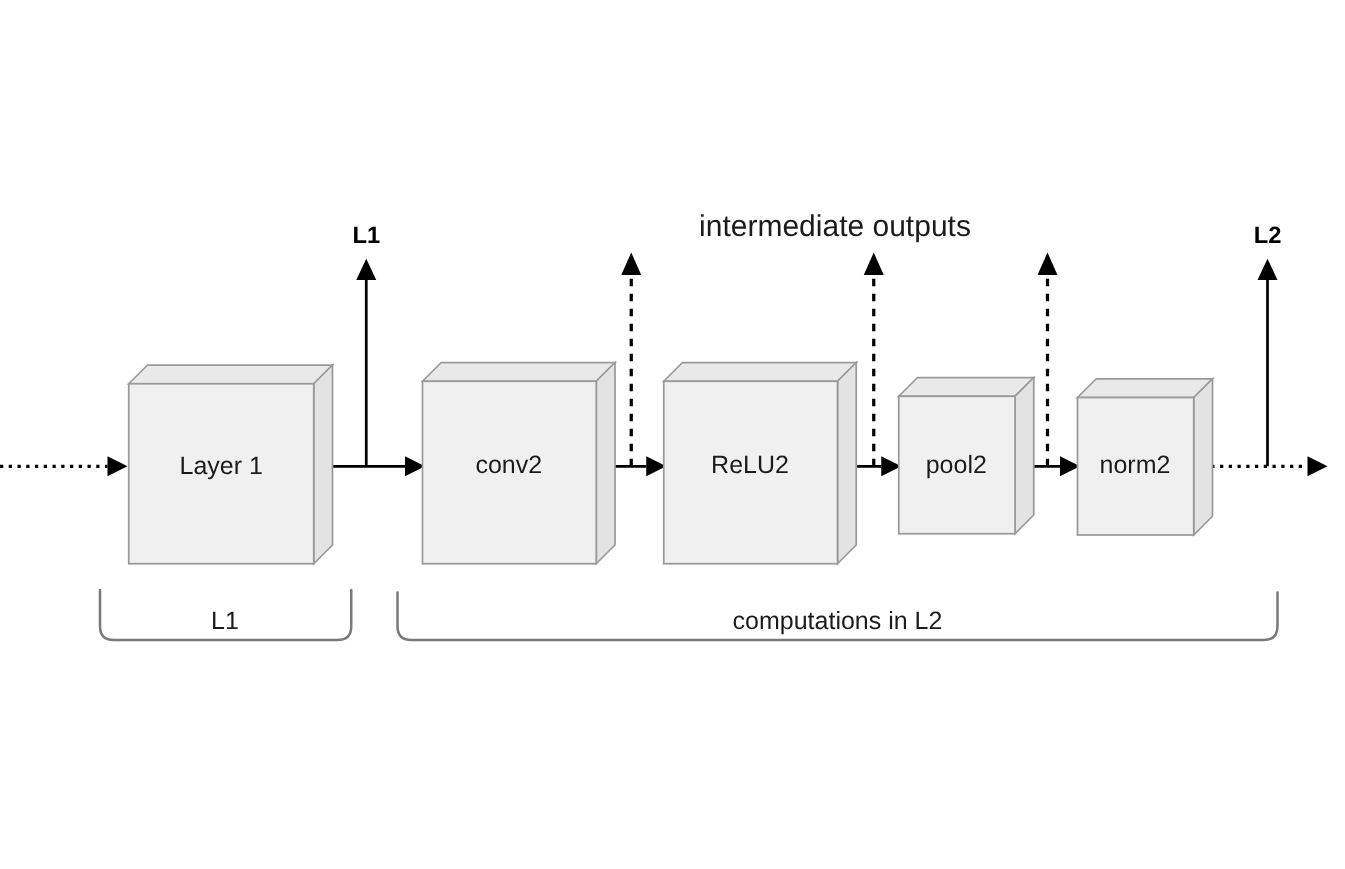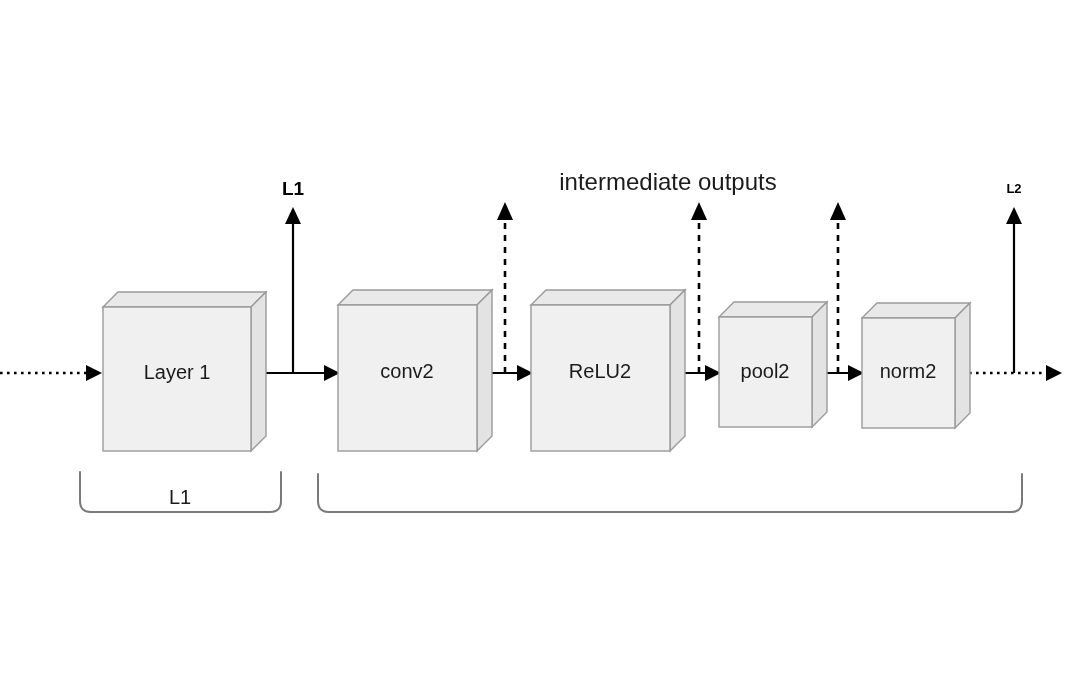--- a/index.html
+++ b/index.html
@@ -184,20 +184,21 @@
 
     <g>
       <path class="bracket-path" d="M 318 474 L 318 501 Q 318 512 329 512 L 1011 512 Q 1022 512 1022 501 L 1022 474"></path>
     </g>
 
   </svg>
 
   <div style="position:absolute; left:0; top:178px; width:1076px; height:26px; pointer-events:none;">
     <span style="position:absolute; left:263px; top:0; width:60px; text-align:center; font-size:19px; font-weight:bold; color:#000000; line-height:22px;">L1</span>
     <span style="position:absolute; left:518px; top:-8px; width:300px; text-align:center; font-size:24px; color:#1b1b1b; line-height:24px;">intermediate outputs</span>
-    <span style="position:absolute; left:984px; top:0; width:60px; text-align:center; font-size:13px; font-weight:bold; color:#000000; line-height:22px;">L2</span>
+    <span style="position:absolute; left:984px; top:0; width:60px; text-align:center; font-size:19px; font-weight:bold; color:#000000; line-height:22px;">L2</span>
   </div>
 
   <div style="position:absolute; left:0; top:485px; width:1076px; height:26px; pointer-events:none;">
     <span style="position:absolute; left:130px; top:0; width:100px; text-align:center; font-size:20px; color:#1b1b1b; line-height:24px;">L1</span>
+    <span style="position:absolute; left:520px; top:0; width:300px; text-align:center; font-size:20px; color:#1b1b1b; line-height:24px;">computations in L2</span>
   </div>
 
 </div>
 
 </body></html>

